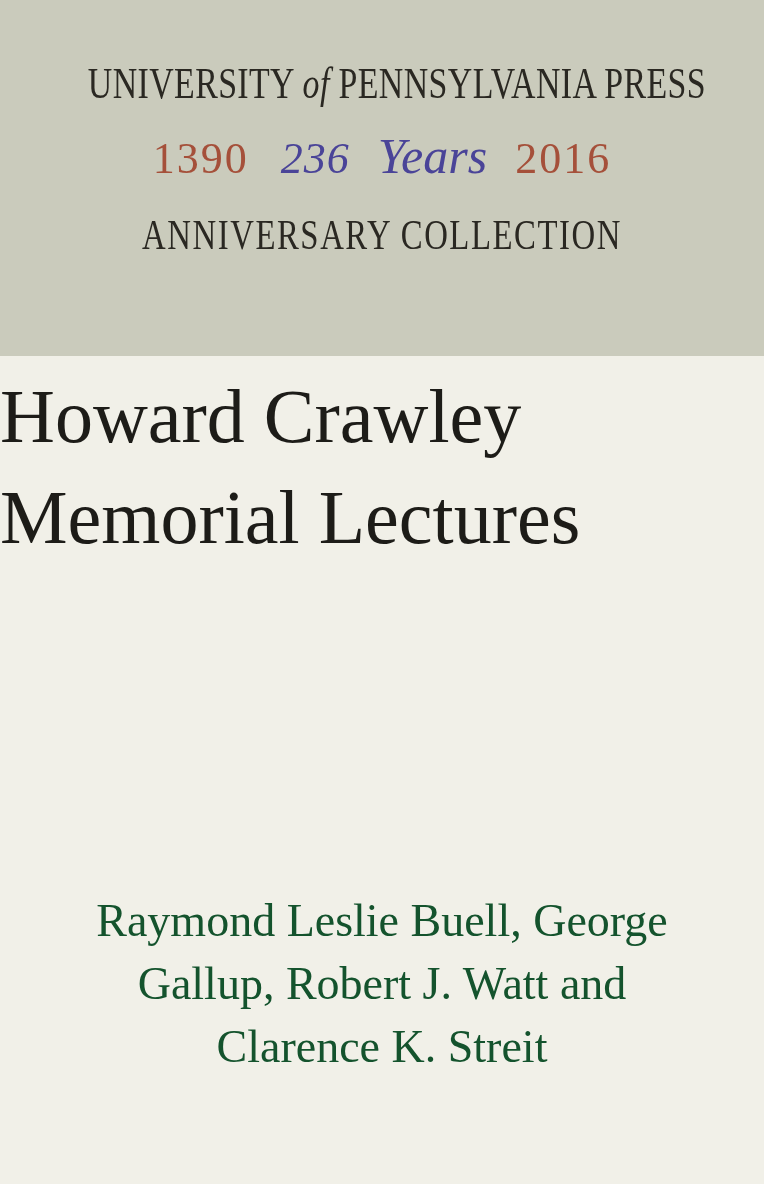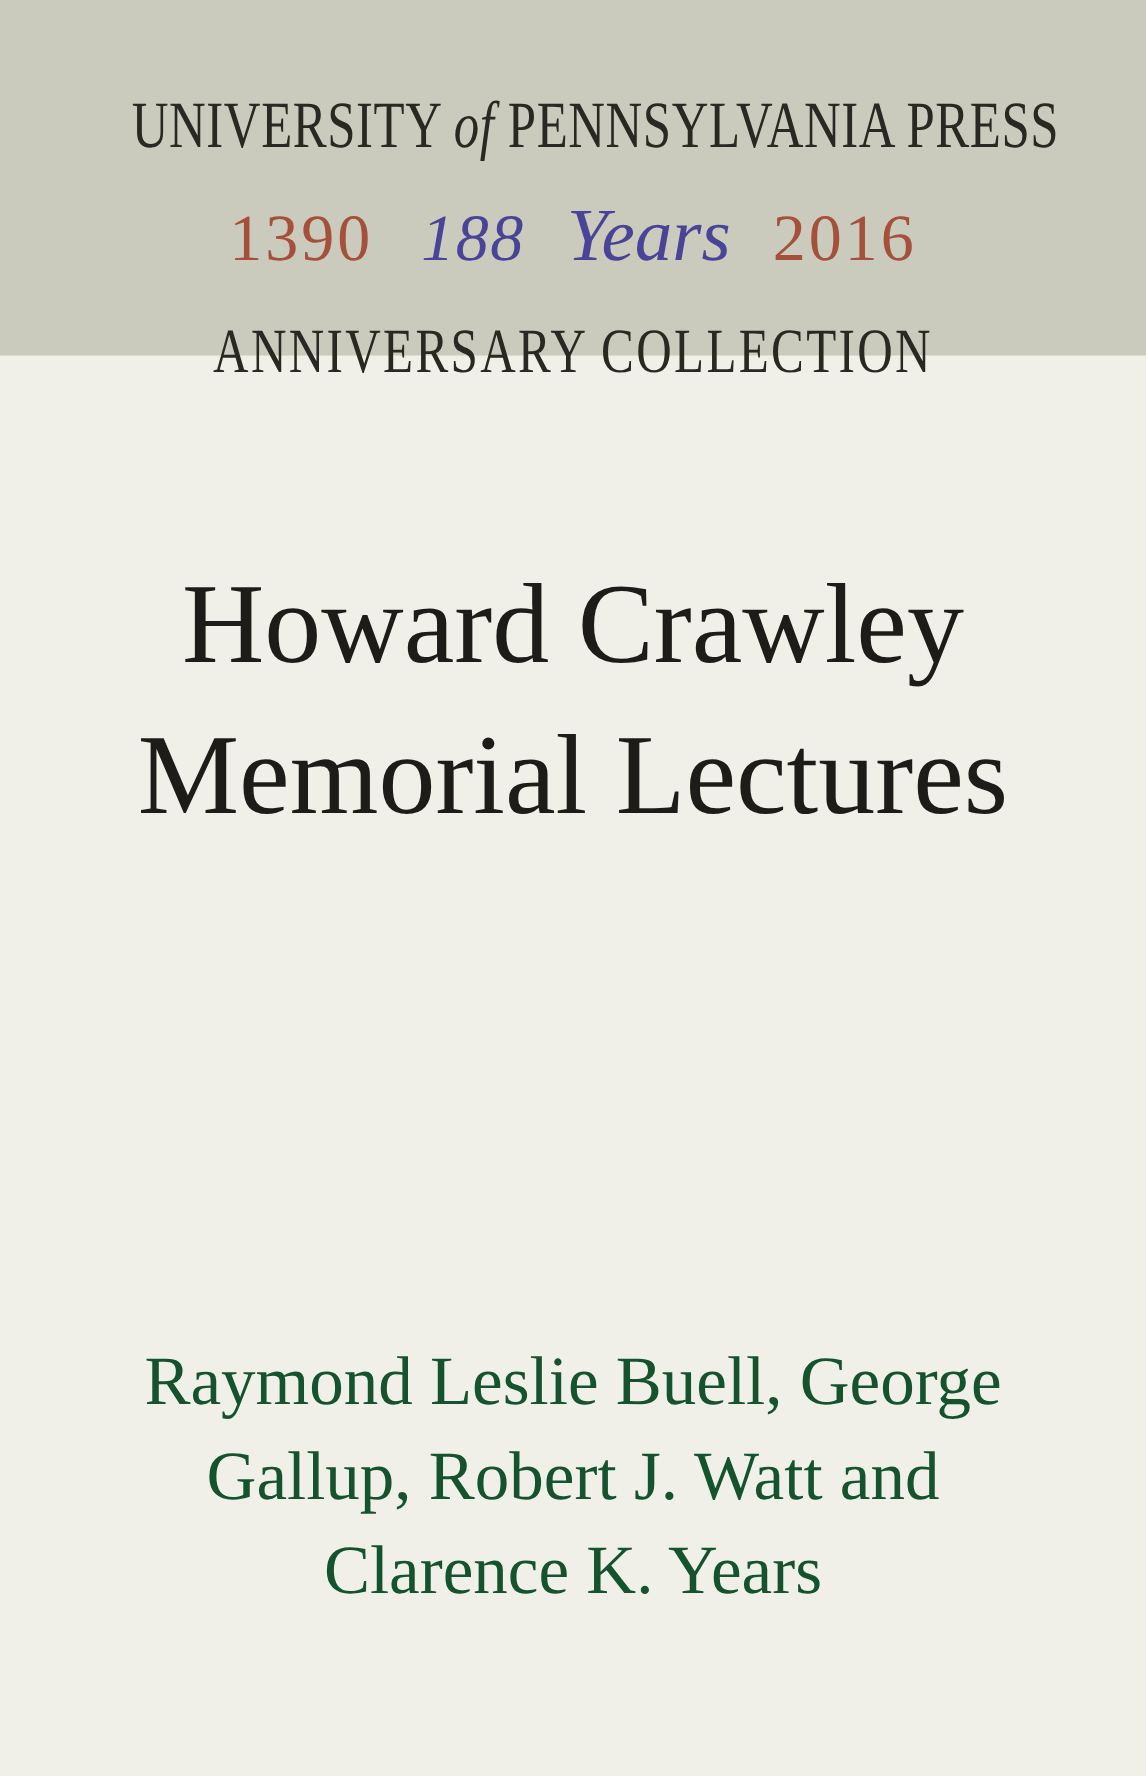--- a/index.html
+++ b/index.html
@@ -14,21 +14,21 @@
     margin: 0 auto;
     background: #f1f0e8;
     overflow: hidden;
     font-family: "Liberation Serif", serif;
   }
   
   .band {
     position: absolute;
     top: 0; left: 0;
     width: 764px;
-    height: 237px;
+    height: 356px;
     background: #cacbbc;
   }
   .press-line {
     position: absolute;
     top: 62px;
     left: 0;
     width: 764px;
     text-align: center;
     font-size: 44px;
     line-height: 1;
@@ -83,21 +83,20 @@
     letter-spacing: 2px;
     transform: scaleX(0.78);
     transform-origin: 50% 50%;
   }
   .book-title {
     position: absolute;
     top: 366px;
     left: 0;
     width: 764px;
     margin: 0;
-    text-align: center;
     font-size: 76px;
     font-weight: normal;
     line-height: 101px;
     color: #1d1c18;
   }
   .authors {
     position: absolute;
     top: 889px;
     left: 0;
     width: 764px;
@@ -116,33 +115,33 @@
   <header class="band">
 
     <div class="press-line">
       <span>UNIVERSITY</span>
       <span class="of">of</span>
       <span>PENNSYLVANIA PRESS</span>
     </div>
 
     <div class="logo-row">
       <span class="logo-year">1390</span>
-      <span class="logo-number">188</span>
+      <span class="logo-number">236</span>
       <span class="logo-word">Years</span>
       <span class="logo-year">2016</span>
     </div>
 
     <div class="collection-line">ANNIVERSARY COLLECTION</div>
 
   </header>
 
   <h1 class="book-title">
     <span class="tline">Howard Crawley</span>
     <span class="tline">Memorial Lectures</span>
   </h1>
 
   <div class="authors">
     <span class="tline">Raymond Leslie Buell, George</span>
     <span class="tline">Gallup, Robert J. Watt and</span>
-    <span class="tline">Clarence K. Years</span>
+    <span class="tline">Clarence K. Streit</span>
   </div>
 
 </div>
 
 </body></html>

